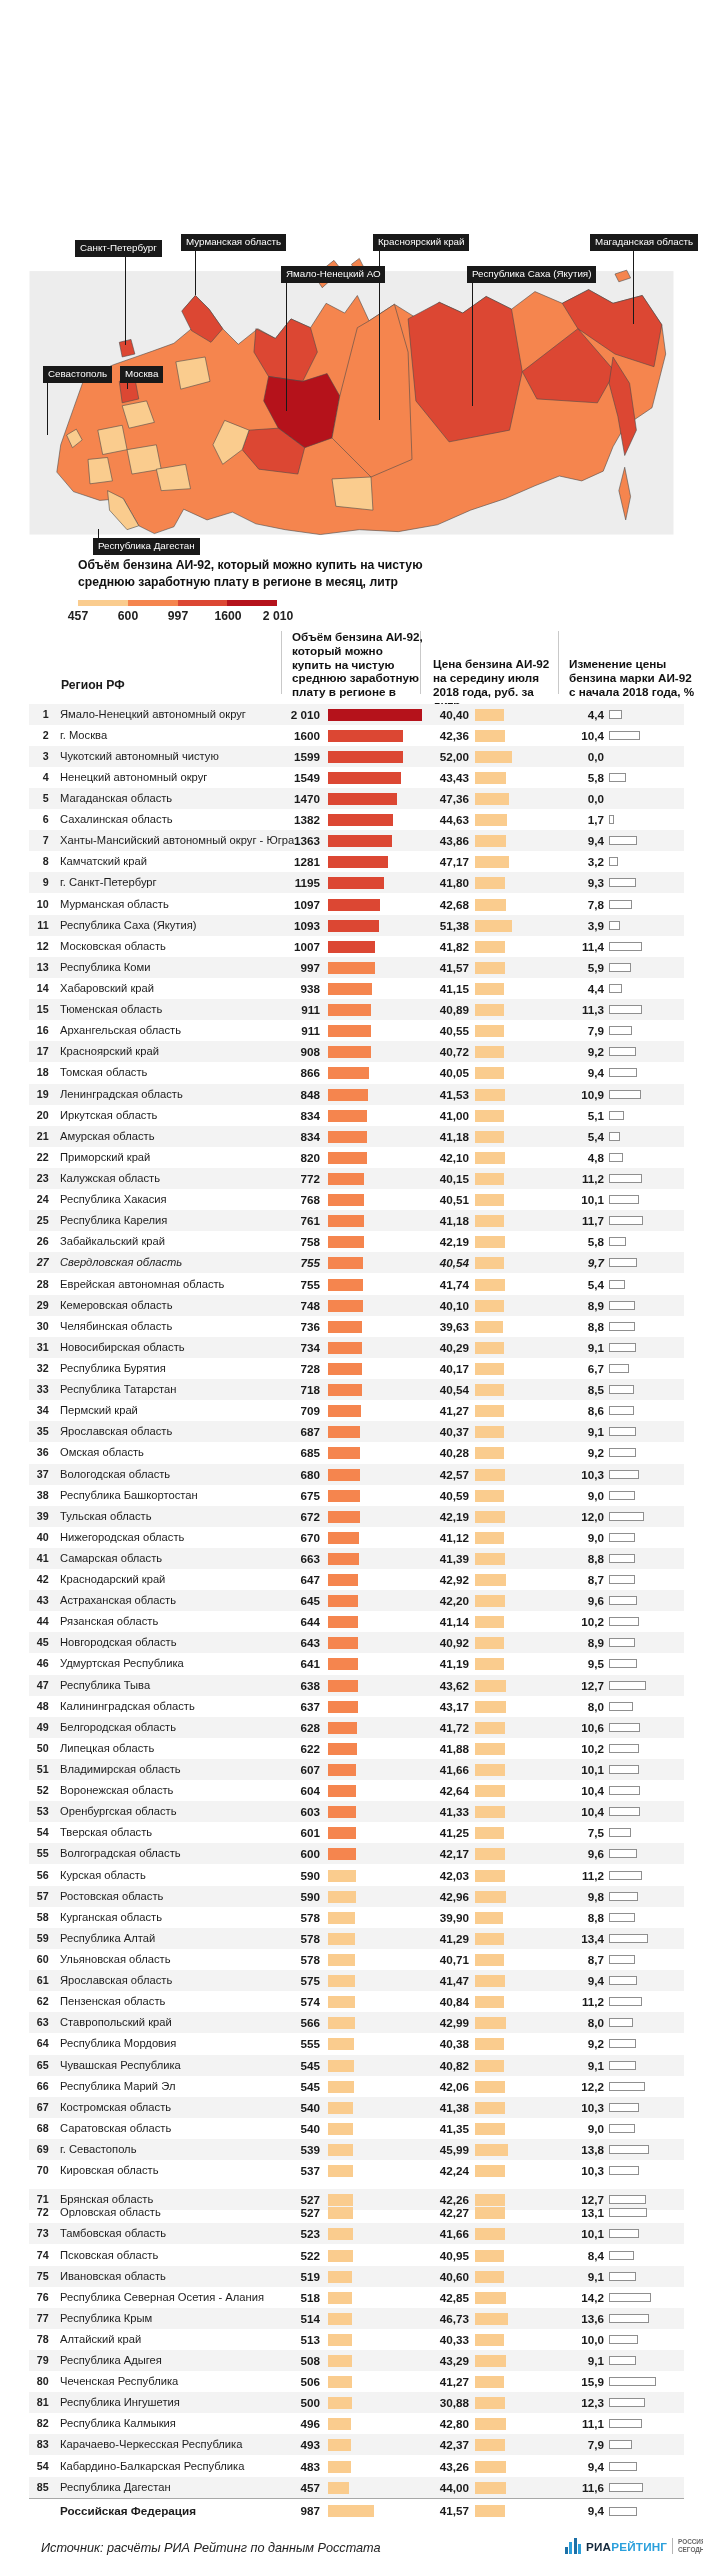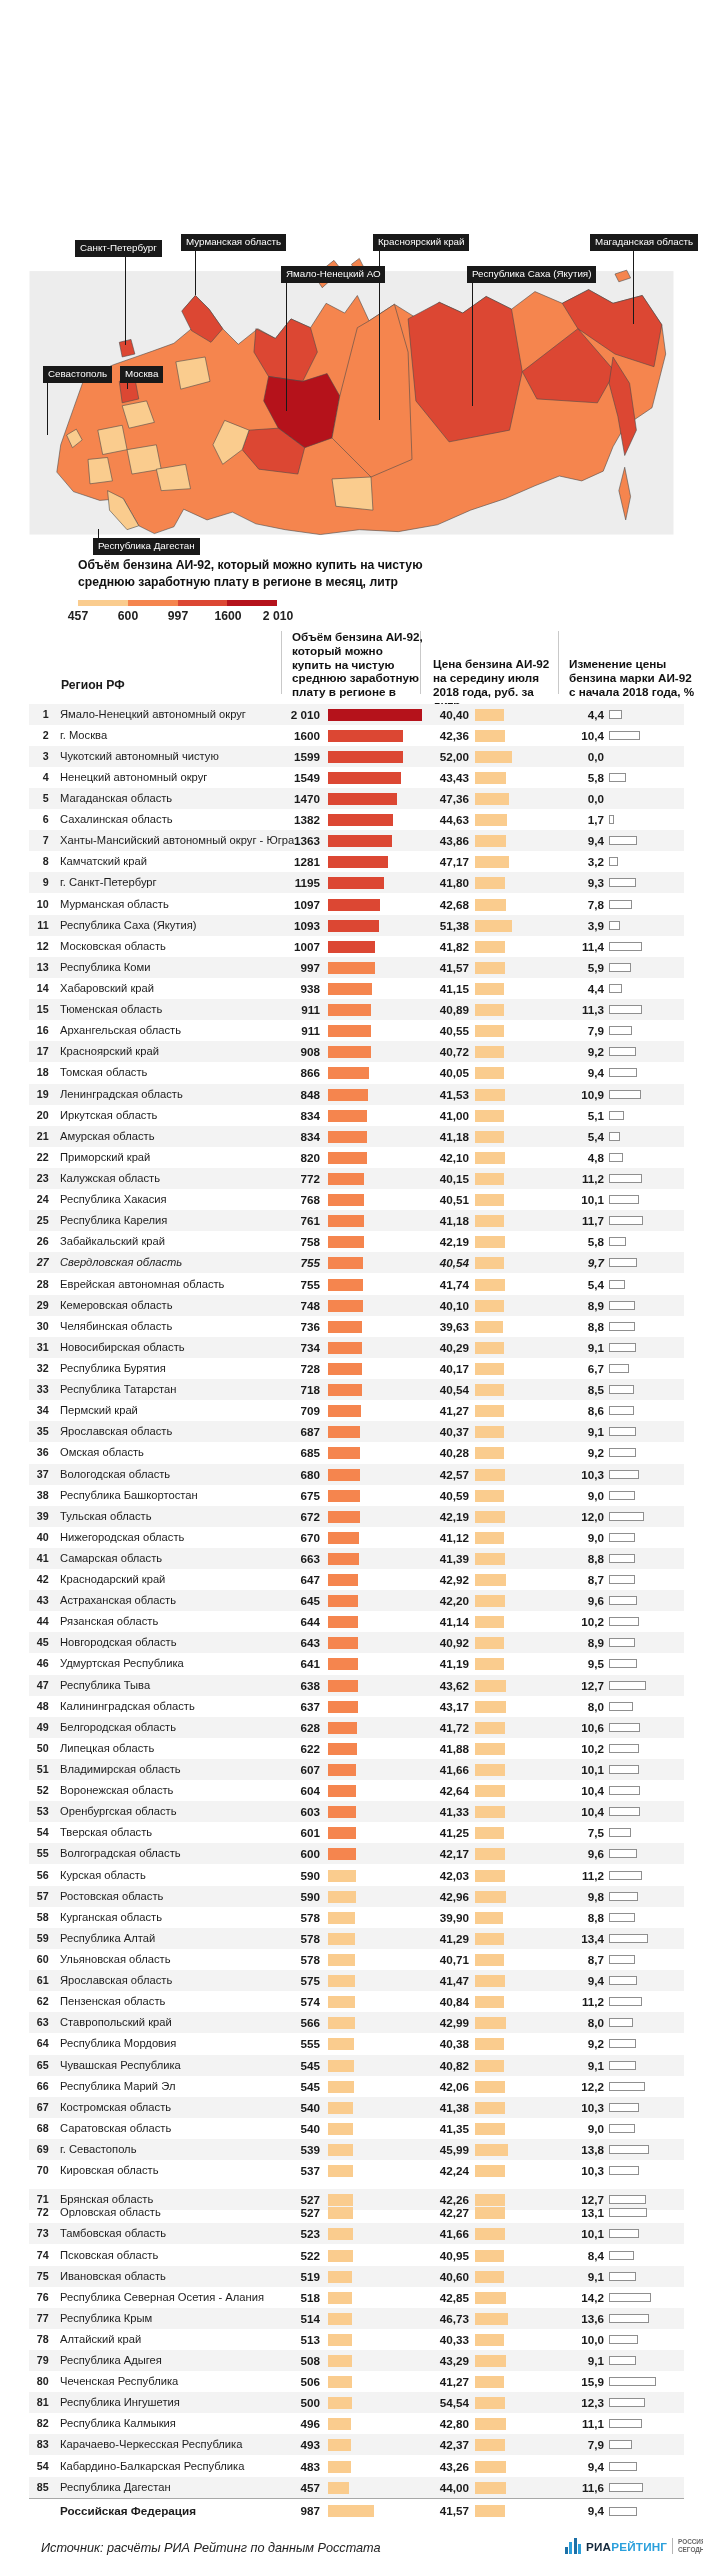--- a/index.html
+++ b/index.html
@@ -924,21 +924,21 @@
         <div class="cell pnum">41,27</div>
         <div class="pbar" style="width: 29px; background: rgb(250, 204, 142);"></div>
         <div class="cell cnum">15,9</div>
         <div class="cbar" style="width: 47px;"></div>
       </div>
       <div class="row odd" style="top: 2392px;">
         <div class="cell rank">81</div>
         <div class="cell rname">Республика Ингушетия</div>
         <div class="cell vnum">500</div>
         <div class="vbar" style="width: 23.5px; background: rgb(250, 204, 142);"></div>
-        <div class="cell pnum">54,54</div>
+        <div class="cell pnum">30,88</div>
         <div class="pbar" style="width: 30px; background: rgb(250, 204, 142);"></div>
         <div class="cell cnum">12,3</div>
         <div class="cbar" style="width: 36px;"></div>
       </div>
       <div class="row" style="top: 2413px;">
         <div class="cell rank">82</div>
         <div class="cell rname">Республика Калмыкия</div>
         <div class="cell vnum">496</div>
         <div class="vbar" style="width: 23px; background: rgb(250, 204, 142);"></div>
         <div class="cell pnum">42,80</div>

